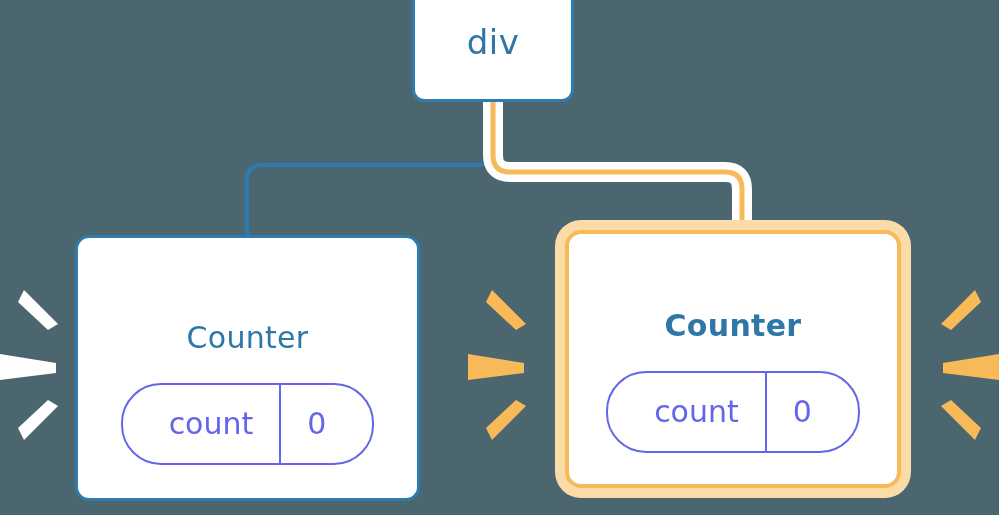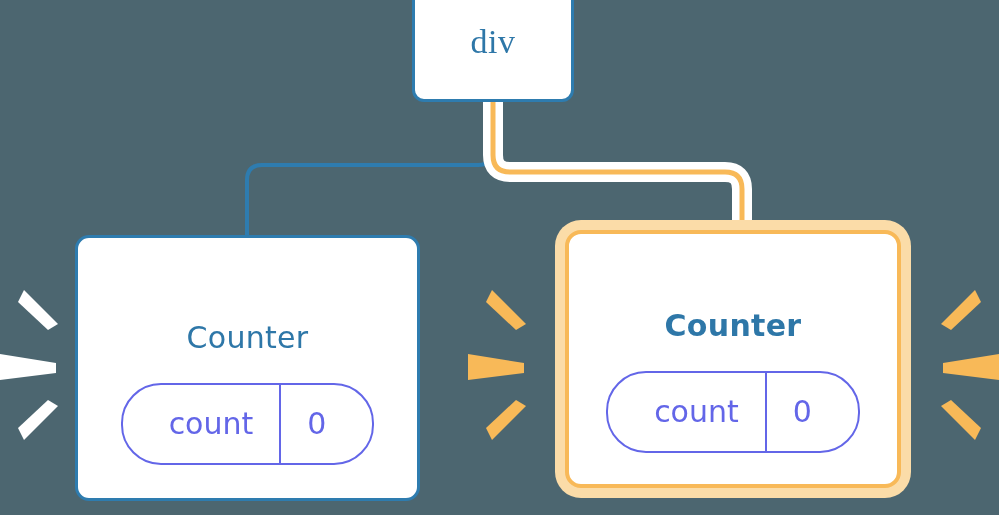--- a/index.html
+++ b/index.html
@@ -39,21 +39,20 @@
     width: 162px;
     height: 120px;
     border: 3px solid #2e7caf;
     border-radius: 12px;
     justify-content: center;
   }
   .node-title-div {
     font-size: 34px;
     color: #2e77a8;
     letter-spacing: 0.5px;
-    font-family: Liberation Serif, serif;
   }
 
   .node-counter {
     width: 345px;
     height: 266px;
     border: 3px solid #2e7caf;
     border-radius: 14px;
     justify-content: center;
   }
   .node-counter-left { left: 75px; top: 235px; }

